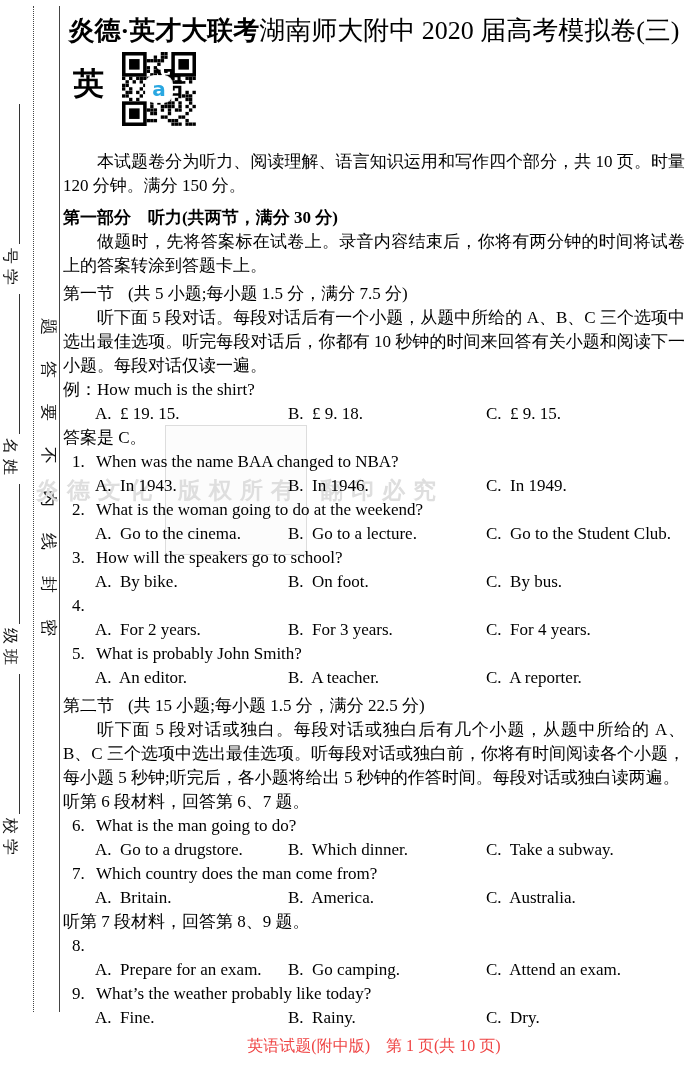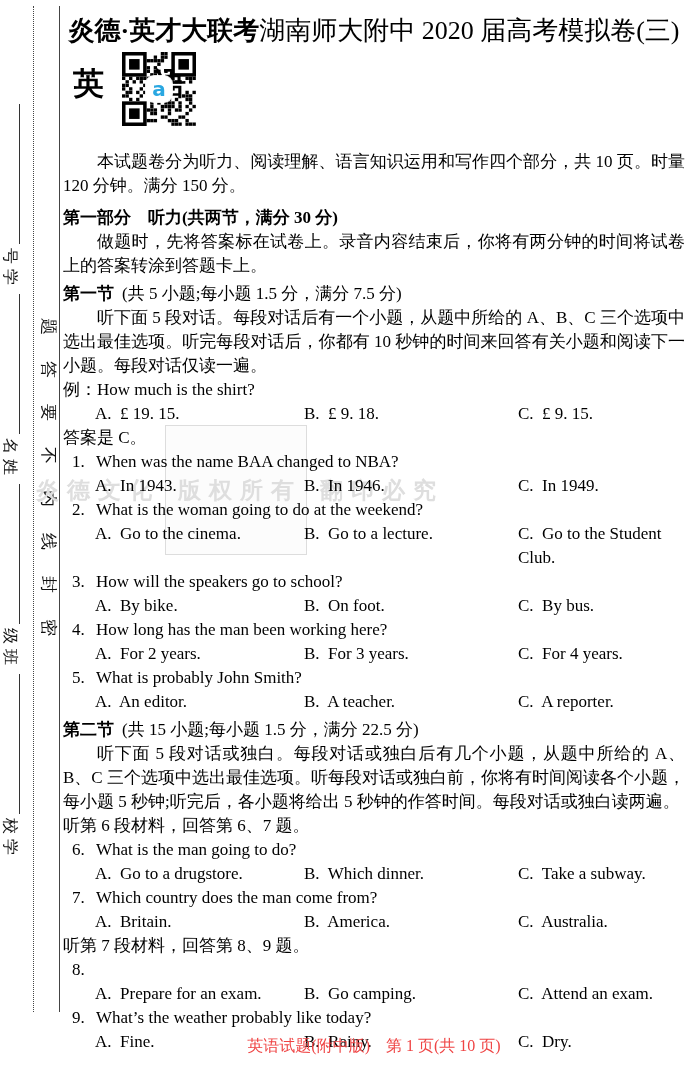--- a/index.html
+++ b/index.html
@@ -36,28 +36,28 @@
            box-shadow:0 0 0 1px rgba(255,255,255,.9);}
   .qr-logo span{color:#29a7e1;font-weight:bold;font-size:20px;line-height:1;
                 font-family:"DejaVu Sans","Liberation Sans",sans-serif;}
   .subject{font-size:31px;font-weight:bold;padding-top:18px;
            letter-spacing:10px;text-indent:10px;line-height:36px;}
 
   p.para{margin:0;font-size:17px;line-height:24px;text-align:justify;}
   p.indent{text-indent:2em;}
   .h-part{margin:8px 0 0;font-size:17px;line-height:24px;font-weight:bold;}
   .h-sec{margin:4px 0 0;font-size:17px;line-height:24px;font-weight:normal;}
-  .h-sec b{font-weight:bold;margin-right:8px;}
+  .h-sec b{font-weight:normal;margin-right:14px;}
   .intro-gap{margin-top:6px;}
 
   .q{font-size:17px;line-height:24px;}
   .q-line{display:flex;}
   .q-num{flex:0 0 24px;padding-left:9px;white-space:pre;}
   .q-text{white-space:pre-wrap;}
-  .opts{display:grid;grid-template-columns:193px 198px 1fr;padding-left:32px;gap:16px;}
+  .opts{display:grid;grid-template-columns:193px 198px 1fr;padding-left:32px;}
   .opt{white-space:pre-wrap;}
   .lead-line{font-size:17px;line-height:24px;}
 
   .footer{position:absolute;left:63px;top:1036px;width:622px;text-align:center;
           font-size:16px;color:#ef4444;z-index:1;}
 </style>
 </head>
 <body>
 
 <div class="page">
@@ -268,21 +268,20 @@
       <div class="opts">
         <span class="opt">A.  By bike.</span>
         <span class="opt">B.  On foot.</span>
         <span class="opt">C.  By bus.</span>
       </div>
     </div>
 
     <div class="q">
       <div class="q-line">
           <span class="q-num">4.</span>
-          <span class="q-text">How long has the man been working here?</span>
         </div>
       <div class="opts">
         <span class="opt">A.  For 2 years.</span>
         <span class="opt">B.  For 3 years.</span>
         <span class="opt">C.  For 4 years.</span>
       </div>
     </div>
 
     <div class="q">
       <div class="q-line">

